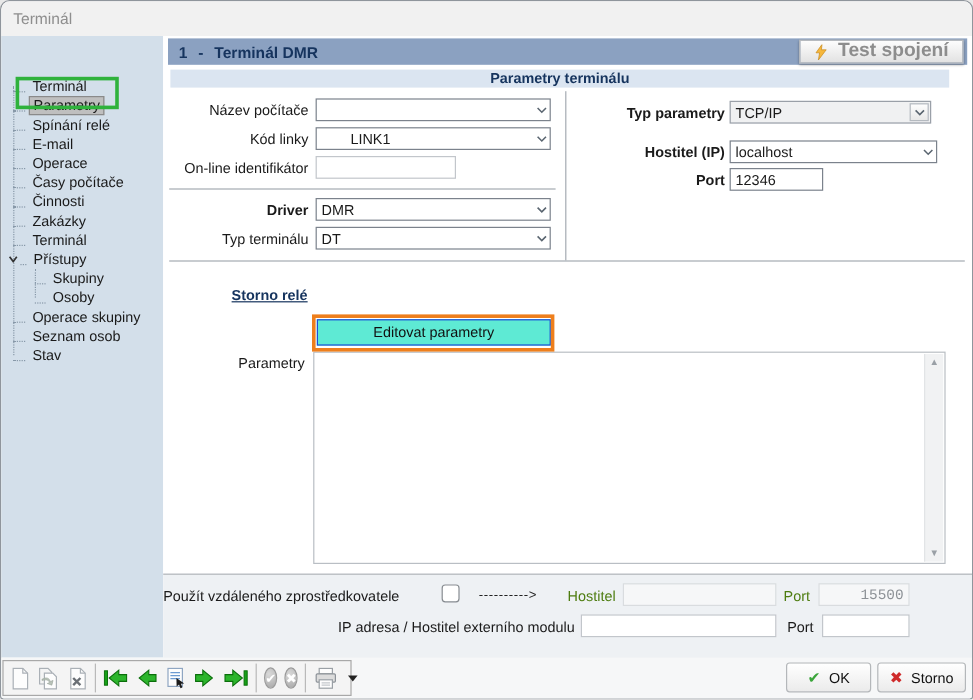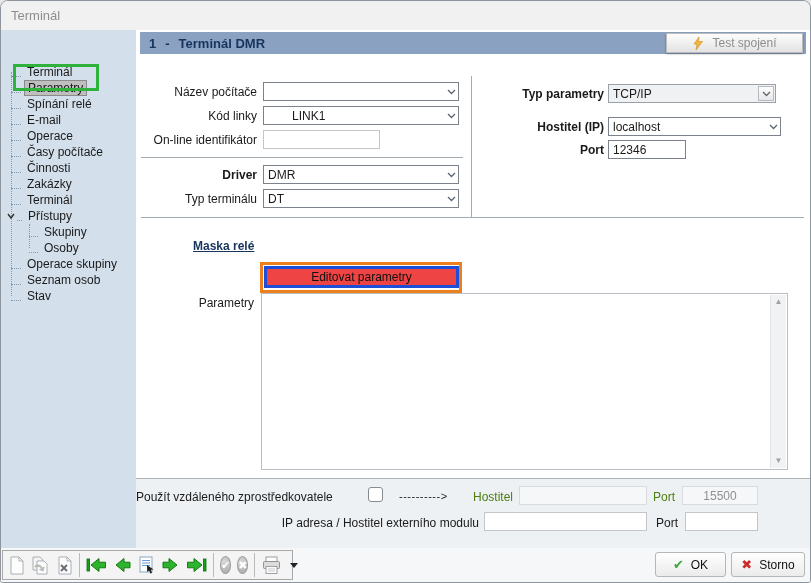--- a/index.html
+++ b/index.html
@@ -38,21 +38,21 @@
   .main { flex: 1 1 auto; background: #fff; position: relative; font-size: 12px; color:#1a1a1a; }
 
   .header-bar { position: absolute; left: 4px; right: 4px; top: 2px; height: 22px;
     background: #8ba1c1; display: flex; align-items: center; padding-left: 9px; }
   .header-bar .htext { color: #16345e; font-weight: bold; font-size: 13px; }
   .header-bar .dash { margin: 0 9px; }
   .test-btn { position: absolute; right: 3px; top: 1px; width: 137px; height: 20px;
     background: linear-gradient(#fdfdfd, #e2e2e2); border: 1px solid #bcbcbc;
     box-shadow: 0 1px 2px rgba(0,0,0,.35);
     display: flex; align-items: center; justify-content: center; gap: 8px; cursor: pointer; }
-  .test-btn .tlbl { color: #8d8d8d; font-weight: normal; font-size: 12px; }
+  .test-btn .tlbl { color: #8d8d8d; font-weight: bold; font-size: 16px; }
 
   .section-bar { position: absolute; left: 6px; top: 28px; width: 649px; height: 15px;
     background: #dbe5f1; text-align: center; line-height: 15px;
     color: #16345e; font-weight: bold; font-size: 12px; }
 
   .frow { position: absolute; height: 19px; display: flex; align-items: center; }
   .flabel { display:inline-block; }
   .bold { font-weight: bold; }
 
   
@@ -60,29 +60,29 @@
     display: flex; align-items: center; padding-left: 4px; cursor: default; }
   .combo .cval { flex: 1 1 auto; font-size: 12px; }
   .combo .chev { width: 14px; display:flex; align-items:center; justify-content:center; flex:0 0 auto; }
   .combo.graybg { background: #f0f1f2; border-color: #9aa0a8; }
   .combo.graybg .arrowbox { width: 16px; height: 15px; margin-right: 1px; border: 1px solid #b5bac0;
     background: linear-gradient(#fdfdfd,#e8e8e8); display:flex; align-items:center; justify-content:center; }
   .txt { position: absolute; height: 19px; border: 1px solid #c2c6cb; background: #fff;
     font-family: inherit; font-size: 12px; padding: 0 4px; color:#1a1a1a; }
   .txt.dark { border-color: #7b828c; }
   .txt.dis { background: #f6f7f8; border-color: #d9dcdf; color: #8c9196; }
-  .txt.rt { text-align: center; }
+  .txt.rt { text-align: right; font-family: Liberation Mono, monospace; }
 
   .hdiv { position: absolute; height: 1px; background: #a5abb2; }
   .vdiv { position: absolute; width: 1px; background: #a5abb2; }
 
   .link { position: absolute; color: #16345e; font-weight: bold; text-decoration: underline; cursor: pointer; font-size: 12px; }
 
   .edit-btn { position: absolute; left: 128px; top: 236px; width: 195px; height: 22px;
-    background: #ef4444; border: 3px solid #1d4ed8; font-size: 12px; color: #111;
+    background: #5eead4; border: 1px solid #1d4ed8; font-size: 12px; color: #111;
     display:flex; align-items:center; justify-content:center; cursor: pointer; }
 
   .params-label { position: absolute; left: 20px; top: 266px; width: 98px; text-align: right; }
   .params-area { position: absolute; left: 125px; top: 263px; width: 527px; height: 177px;
     background: #fff; border: 1px solid #b9bec4; }
   .scrollbar { position: absolute; right: 1px; top: 1px; bottom: 1px; width: 16px;
     background: #f1f2f3; border-left: 1px solid #e2e4e6;
     display: flex; flex-direction: column; justify-content: space-between; align-items: center; }
   .sarrow { font-size: 8px; color: #9aa0a6; line-height: 14px; width: 100%; text-align: center; cursor: pointer; }
 
@@ -210,20 +210,21 @@
         <span class="htext dash">-</span>
         <span class="htext">Terminál DMR</span>
         <div class="test-btn">
           <svg width="12" height="13" viewBox="0 0 12 13">
               <path d="M7 0 L2 7 H5 L4 13 L10.5 4.5 H6.5 Z" fill="#f6b73c" stroke="#c98a1a" stroke-width="0.6"></path>
             </svg>
           <span class="tlbl">Test spojení</span>
         </div>
       </div>
 
+      <div class="section-bar">Parametry terminálu</div>
 
       <div class="frow" style="left:0;top:52px;width:121px;justify-content:flex-end;">
         <span class="flabel">Název počítače</span>
       </div>
       <div class="combo" style="left:127px;top:52px;width:196px;">
         <span class="cval"></span>
         <span class="chev">
             <svg width="9" height="6" viewBox="0 0 9 6">
               <polyline points="1,1 4.5,4.5 8,1" fill="none" stroke="#5a6570" stroke-width="1.3"></polyline>
             </svg>
@@ -298,21 +299,21 @@
               <polyline points="1,1 4.5,4.5 8,1" fill="none" stroke="#5a6570" stroke-width="1.3"></polyline>
             </svg>
           </span>
       </div>
 
       <div class="frow" style="left:300px;top:110px;width:168px;justify-content:flex-end;">
         <span class="flabel bold">Port</span>
       </div>
       <input class="txt dark" style="left: 472px; top: 110px; width: 78px;" value="12346">
 
-      <div class="link" style="left:57px;top:209px;">Maska relé</div>
+      <div class="link" style="left:57px;top:209px;">Storno relé</div>
 
       <div class="edit-btn">
         <span>Editovat parametry</span>
       </div>
 
       <div class="params-label">
         <span>Parametry</span>
       </div>
       <div class="params-area">
         <span></span>

